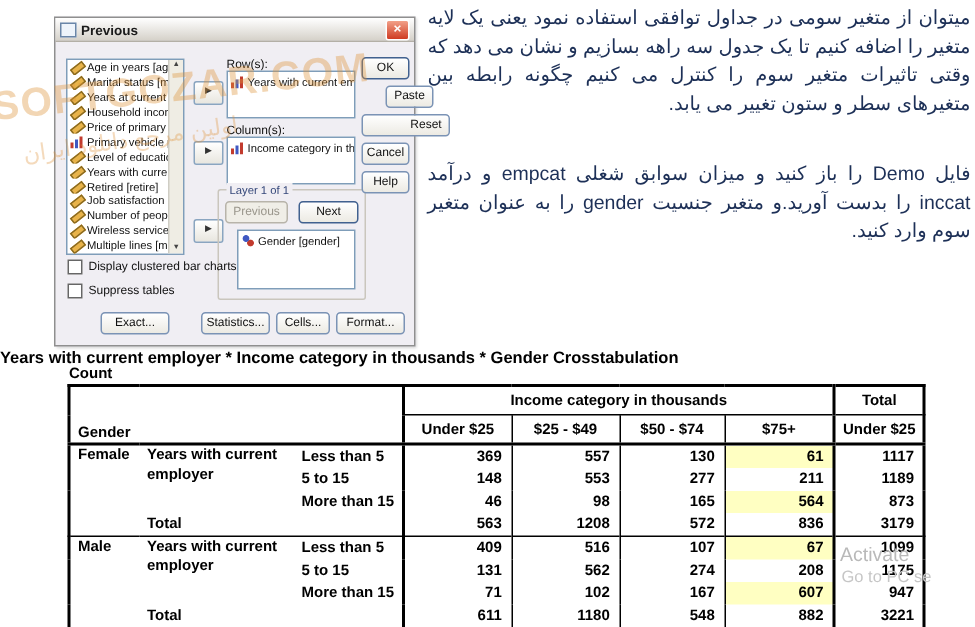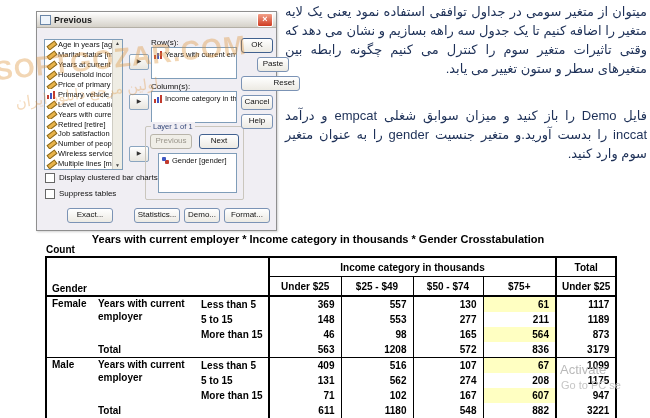--- a/index.html
+++ b/index.html
@@ -75,21 +75,21 @@
 
   
   .fa-block{position:absolute;left:285px;top:2px;width:362px;direction:rtl;
     text-align:justify;text-align-last:right;color:#1d3057;font-size:13px;
     line-height:19px;z-index:2;}
   .fa-title{text-decoration:underline;margin:0 0 1px 0;text-align:right;}
   .fa-block p{margin:0;}
   .fa-block p.gap{margin-top:28px;}
 
   
-  .tbl-title{position:absolute;left:0;width:636px;top:233px;text-align:center;
+  .tbl-title{position:absolute;left:0;width:636px;top:233px;text-align:left;
     font-weight:bold;font-size:11px;color:#000;}
   .count-label{position:absolute;left:46px;top:244px;font-size:10px;font-weight:bold;}
   table.crosstab{position:absolute;left:45px;top:256px;border-collapse:collapse;
     table-layout:fixed;background:#fff;border:2px solid #000;}
   .crosstab td{font-size:10px;font-weight:bold;color:#000;padding:0 5px;height:15px;
     line-height:13px;white-space:nowrap;overflow:hidden;}
   td.stub-head{vertical-align:bottom;border-bottom:2px solid #000;}
   td.h-spanner{text-align:center;border-left:2px solid #000;border-bottom:1px solid #000;height:18px;}
   td.h-total{text-align:center;border-left:2px solid #000;border-bottom:1px solid #000;height:18px;}
   td.h-col{text-align:center;border-left:1px solid #000;border-bottom:2px solid #000;height:18px;}
@@ -215,21 +215,21 @@
         <span class="cb-label">Display clustered bar charts</span>
       </div>
       <div class="cb-row" style="top: 177px;">
         <span class="cb-box"></span>
         <span class="cb-label">Suppress tables</span>
       </div>
     </div>
   <div id="bottom-buttons">
       <div class="btn" style="left: 30px; width: 44px; top: 196px;">Exact...</div>
       <div class="btn" style="left: 97px; width: 44px; top: 196px;">Statistics...</div>
-      <div class="btn" style="left: 147px; width: 34px; top: 196px;">Demo...</div>
+      <div class="btn" style="left: 147px; width: 34px; top: 196px;">Cells...</div>
       <div class="btn" style="left: 187px; width: 44px; top: 196px;">Format...</div>
     </div>
   <div id="side-buttons">
       <div class="btn default" style="left: 204px; width: 30px; top: 26px;">OK</div>
       <div class="btn" style="left: 220px; width: 30px; top: 45px;">Paste</div>
       <div class="btn" style="left: 204px; width: 30px; top: 64px; padding-left: 27px;">Reset</div>
       <div class="btn" style="left: 204px; width: 30px; top: 83px;">Cancel</div>
       <div class="btn" style="left: 204px; width: 30px; top: 102px;">Help</div>
     </div>
 </div>

